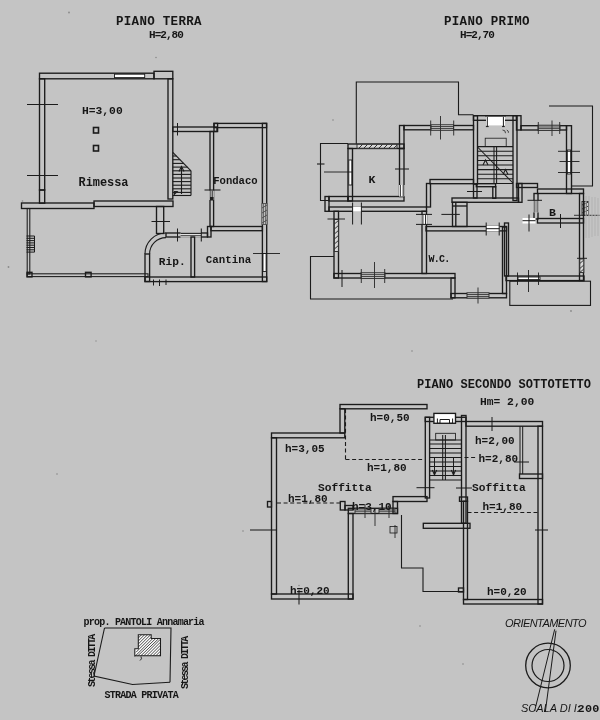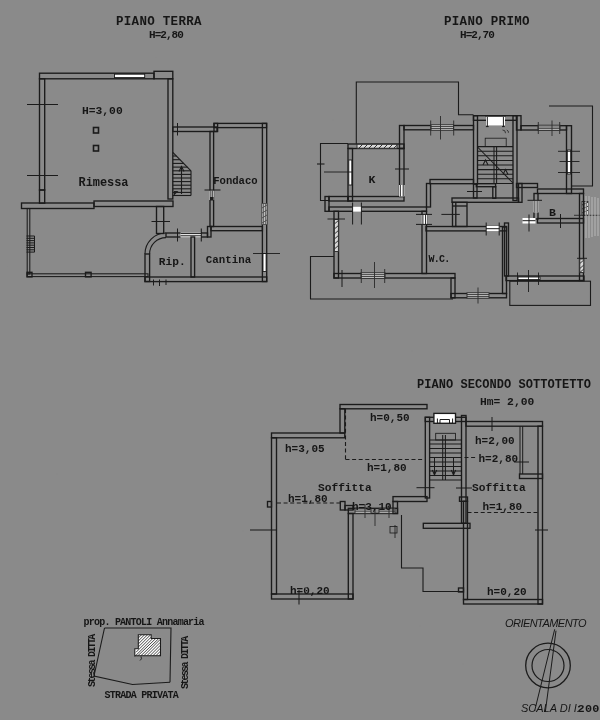--- a/index.html
+++ b/index.html
@@ -1,16 +1,16 @@
 <!DOCTYPE html>
 <html><head>
 <meta charset="utf-8">
 <style>
 html,body{margin:0;padding:0;background:#ffffff;}
-#page{position:relative;width:600px;height:720px;background:#0ea5e9;overflow:hidden;filter:grayscale(1);text-align:right;}
+#page{position:relative;width:600px;height:720px;background:#7dd3fc;overflow:hidden;filter:grayscale(1);text-align:right;}
 svg{position:absolute;top:0;left:0;}
 text{font-family:"Liberation Mono",monospace;fill:#161616;font-weight:bold;-webkit-font-smoothing:antialiased;}
 .it{font-family:"Liberation Sans",sans-serif;font-style:italic;font-weight:normal;}
 </style>
 </head>
 <body>
 <div id="page">
 <svg width="600" height="720" viewBox="0 0 600 720">
 <g fill="none" stroke="#1b1b1b" stroke-width="1.35">
 

